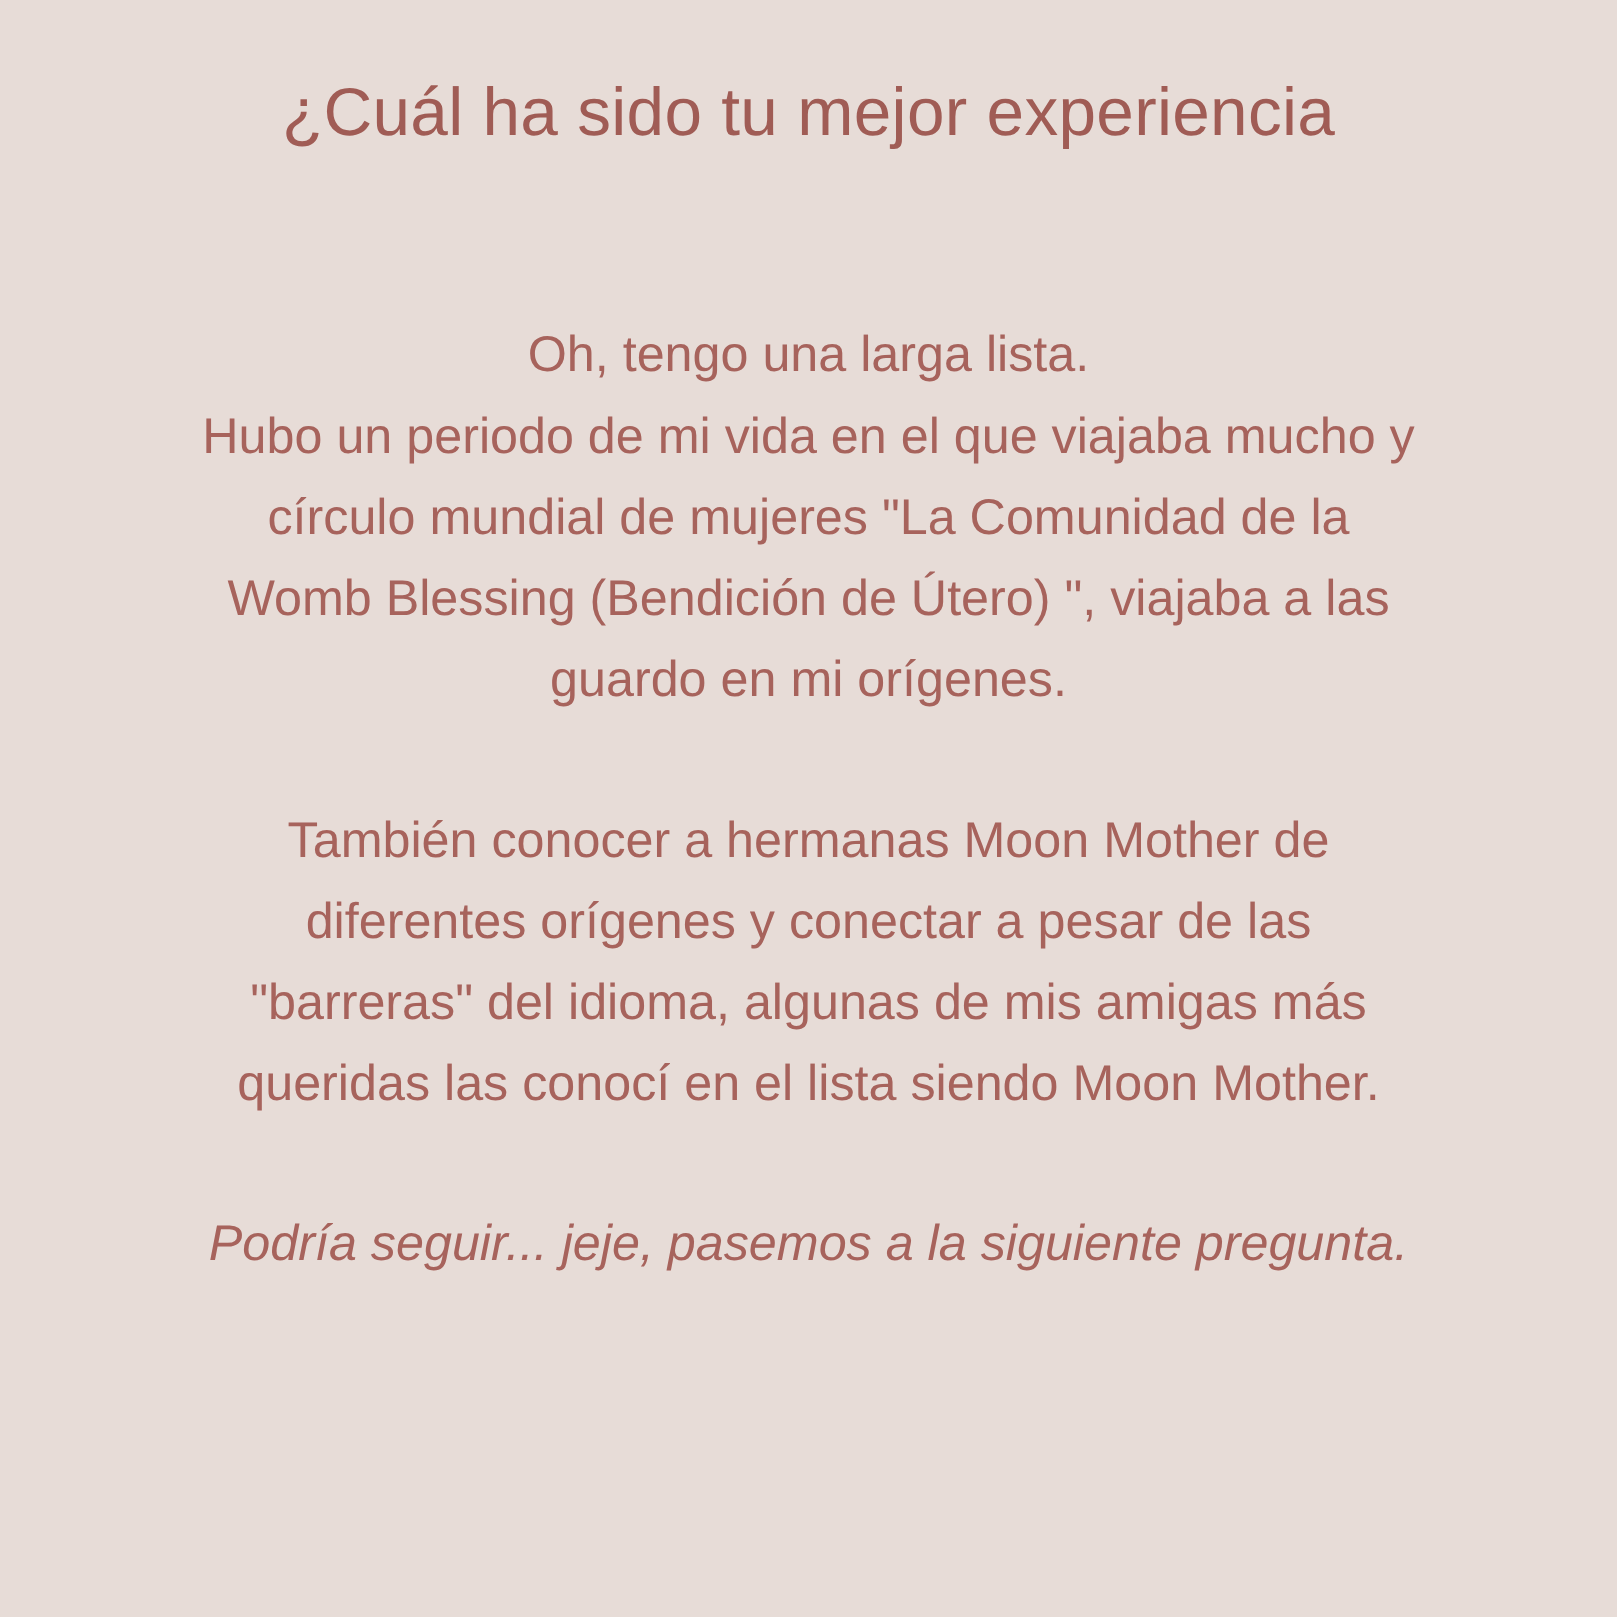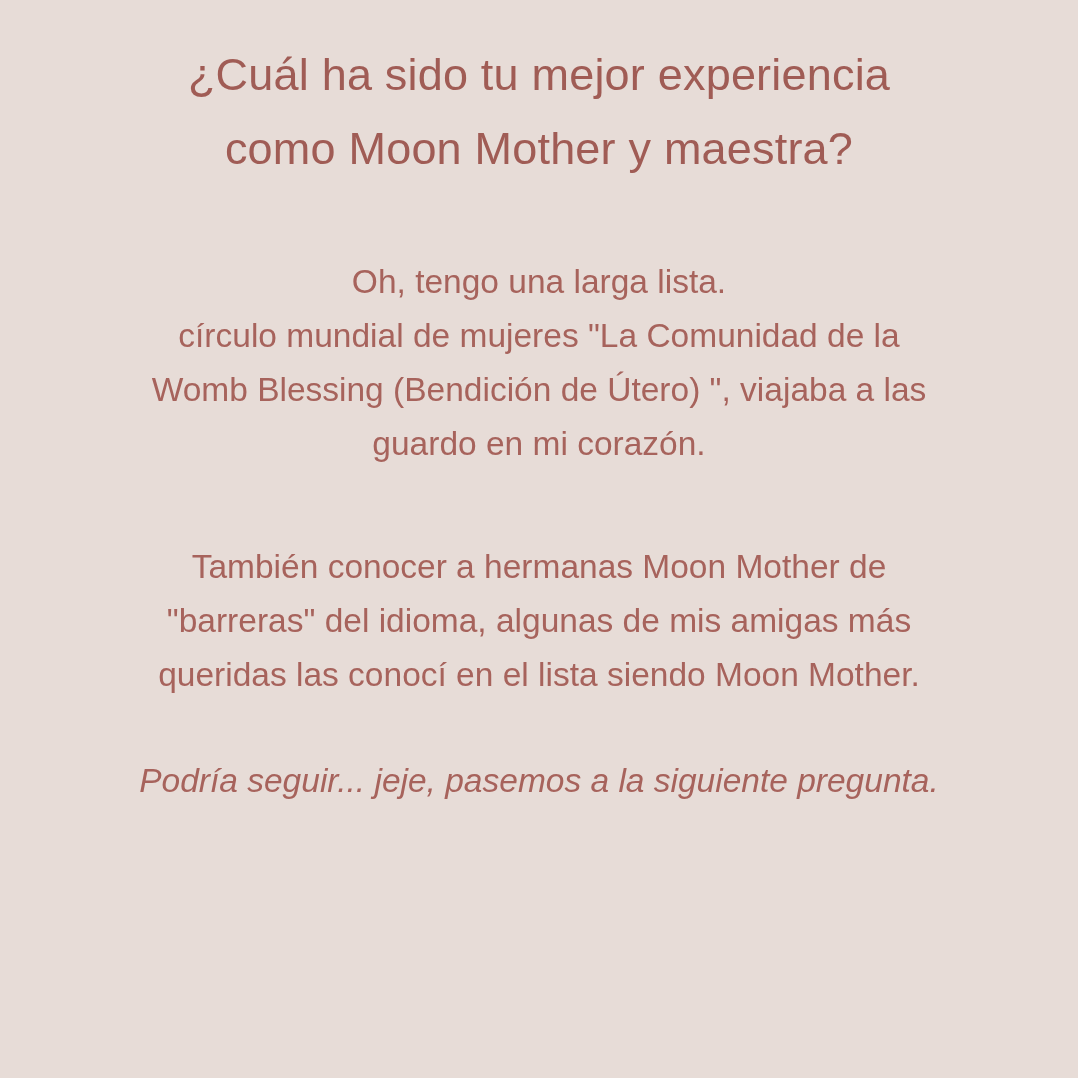--- a/index.html
+++ b/index.html
@@ -35,44 +35,45 @@
   }
   .body-block {
     color: #a7635c;
     font-size: 33.5px;
     line-height: 1.62;
     text-align: center;
     font-weight: 400;
     max-width: 1000px;
     margin: 0;
   }
-  .para-1 { margin-top: 68px; }
-  .para-2 { margin-top: 68px; }
+  .para-1 { margin-top: 98px; }
+  .para-2 { margin-top: 52px; }
   .para-3 { margin-top: 52px; font-style: italic; }
   .line { display: block; white-space: nowrap; }
 </style>
 </head>
 <body>
 
 <div class="card">
 
   <h1 class="title">
     <span class="line">¿Cuál ha sido tu mejor experiencia</span>
-    <span class="line">como Moon Mother y maestra?</span>
   </h1>
 
   <div class="body-block para-1">
     <span class="line">Oh, tengo una larga lista.</span>
+    <span class="line">Hubo un periodo de mi vida en el que viajaba mucho y</span>
     <span class="line">círculo mundial de mujeres "La Comunidad de la</span>
     <span class="line">Womb Blessing (Bendición de Útero) ", viajaba a las</span>
-    <span class="line">guardo en mi corazón.</span>
+    <span class="line">guardo en mi orígenes.</span>
   </div>
 
   <div class="body-block para-2">
     <span class="line">También conocer a hermanas Moon Mother de</span>
+    <span class="line">diferentes orígenes y conectar a pesar de las</span>
     <span class="line">"barreras" del idioma, algunas de mis amigas más</span>
     <span class="line">queridas las conocí en el lista siendo Moon Mother.</span>
   </div>
 
   <div class="body-block para-3">
     <span class="line">Podría seguir... jeje, pasemos a la siguiente pregunta.</span>
   </div>
 
 </div>
 

